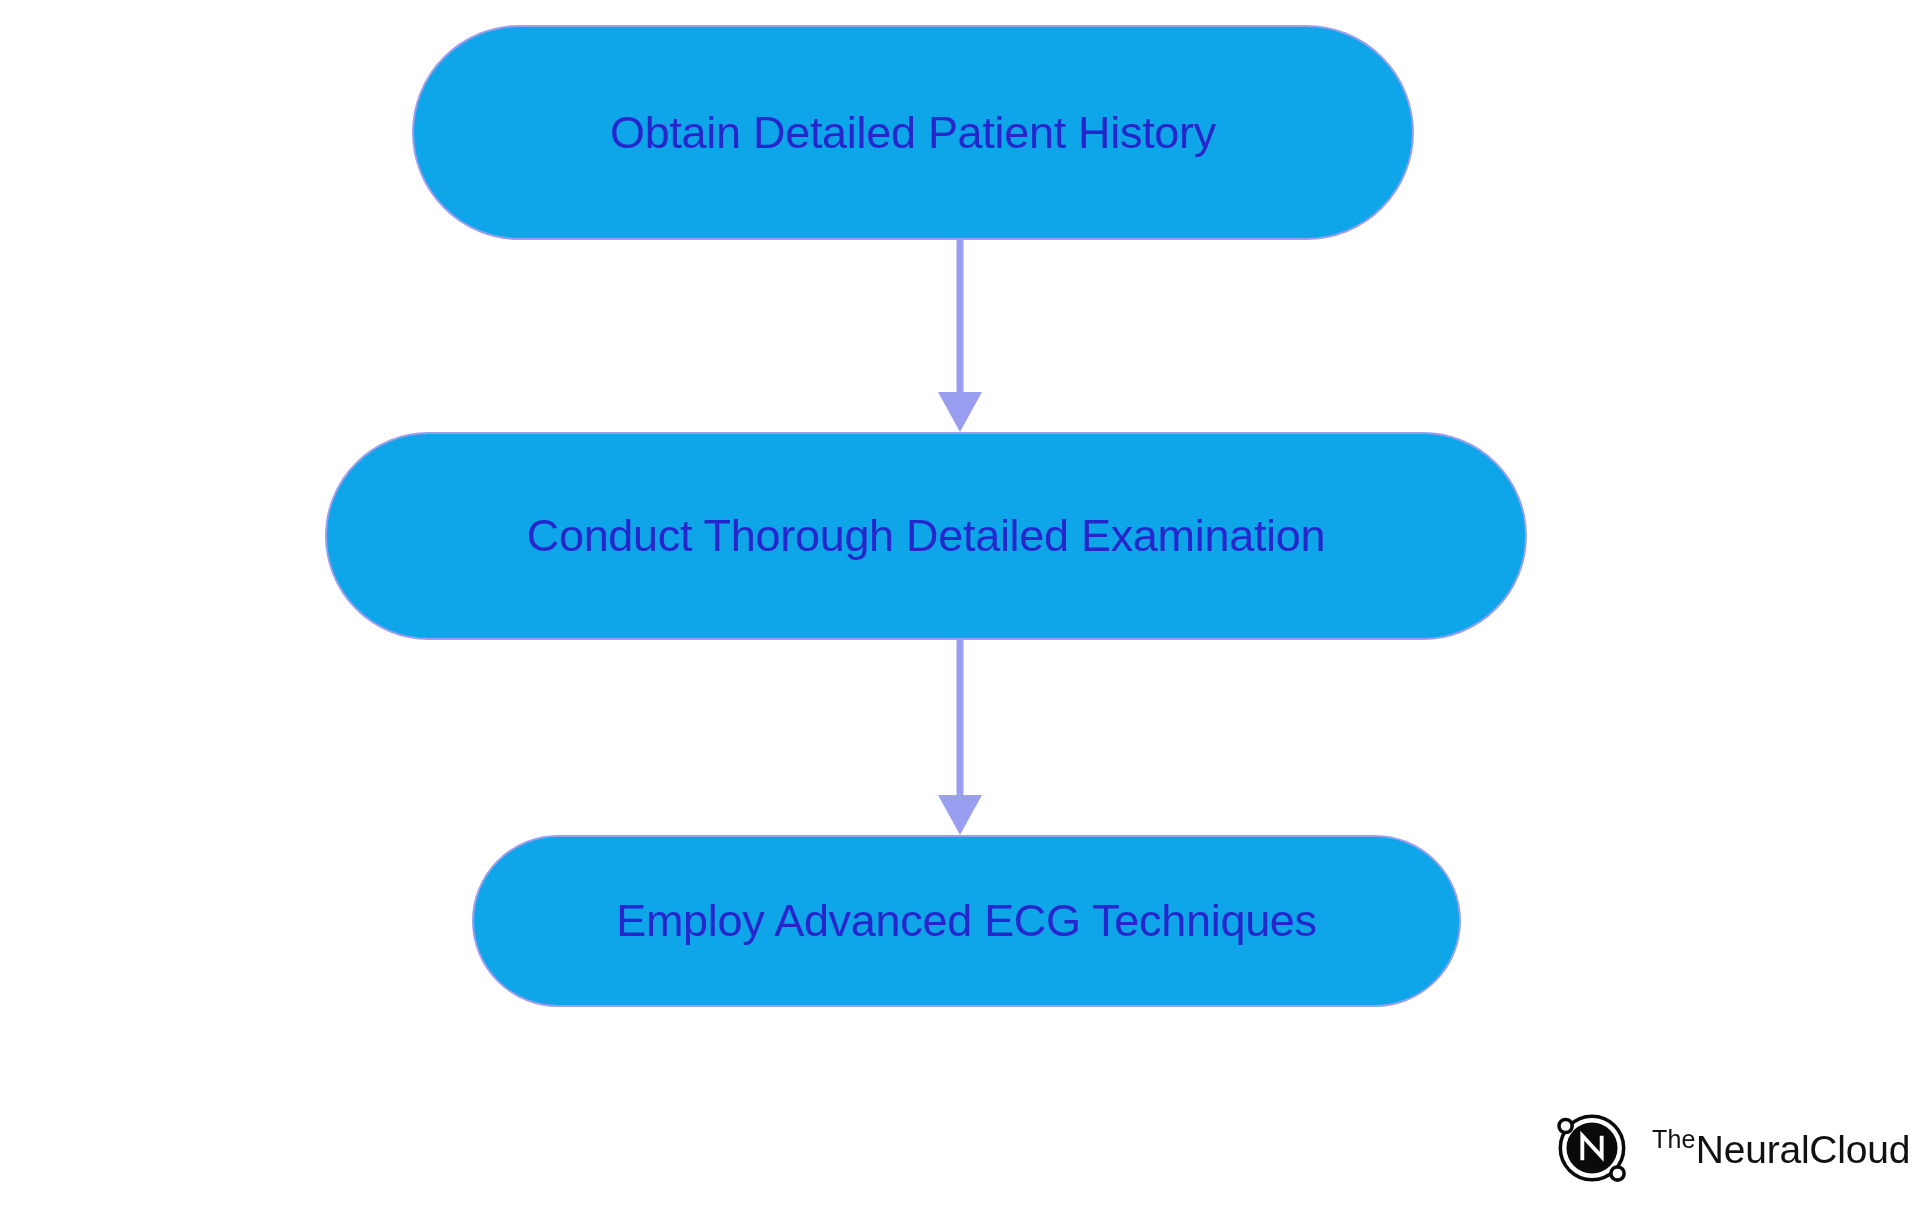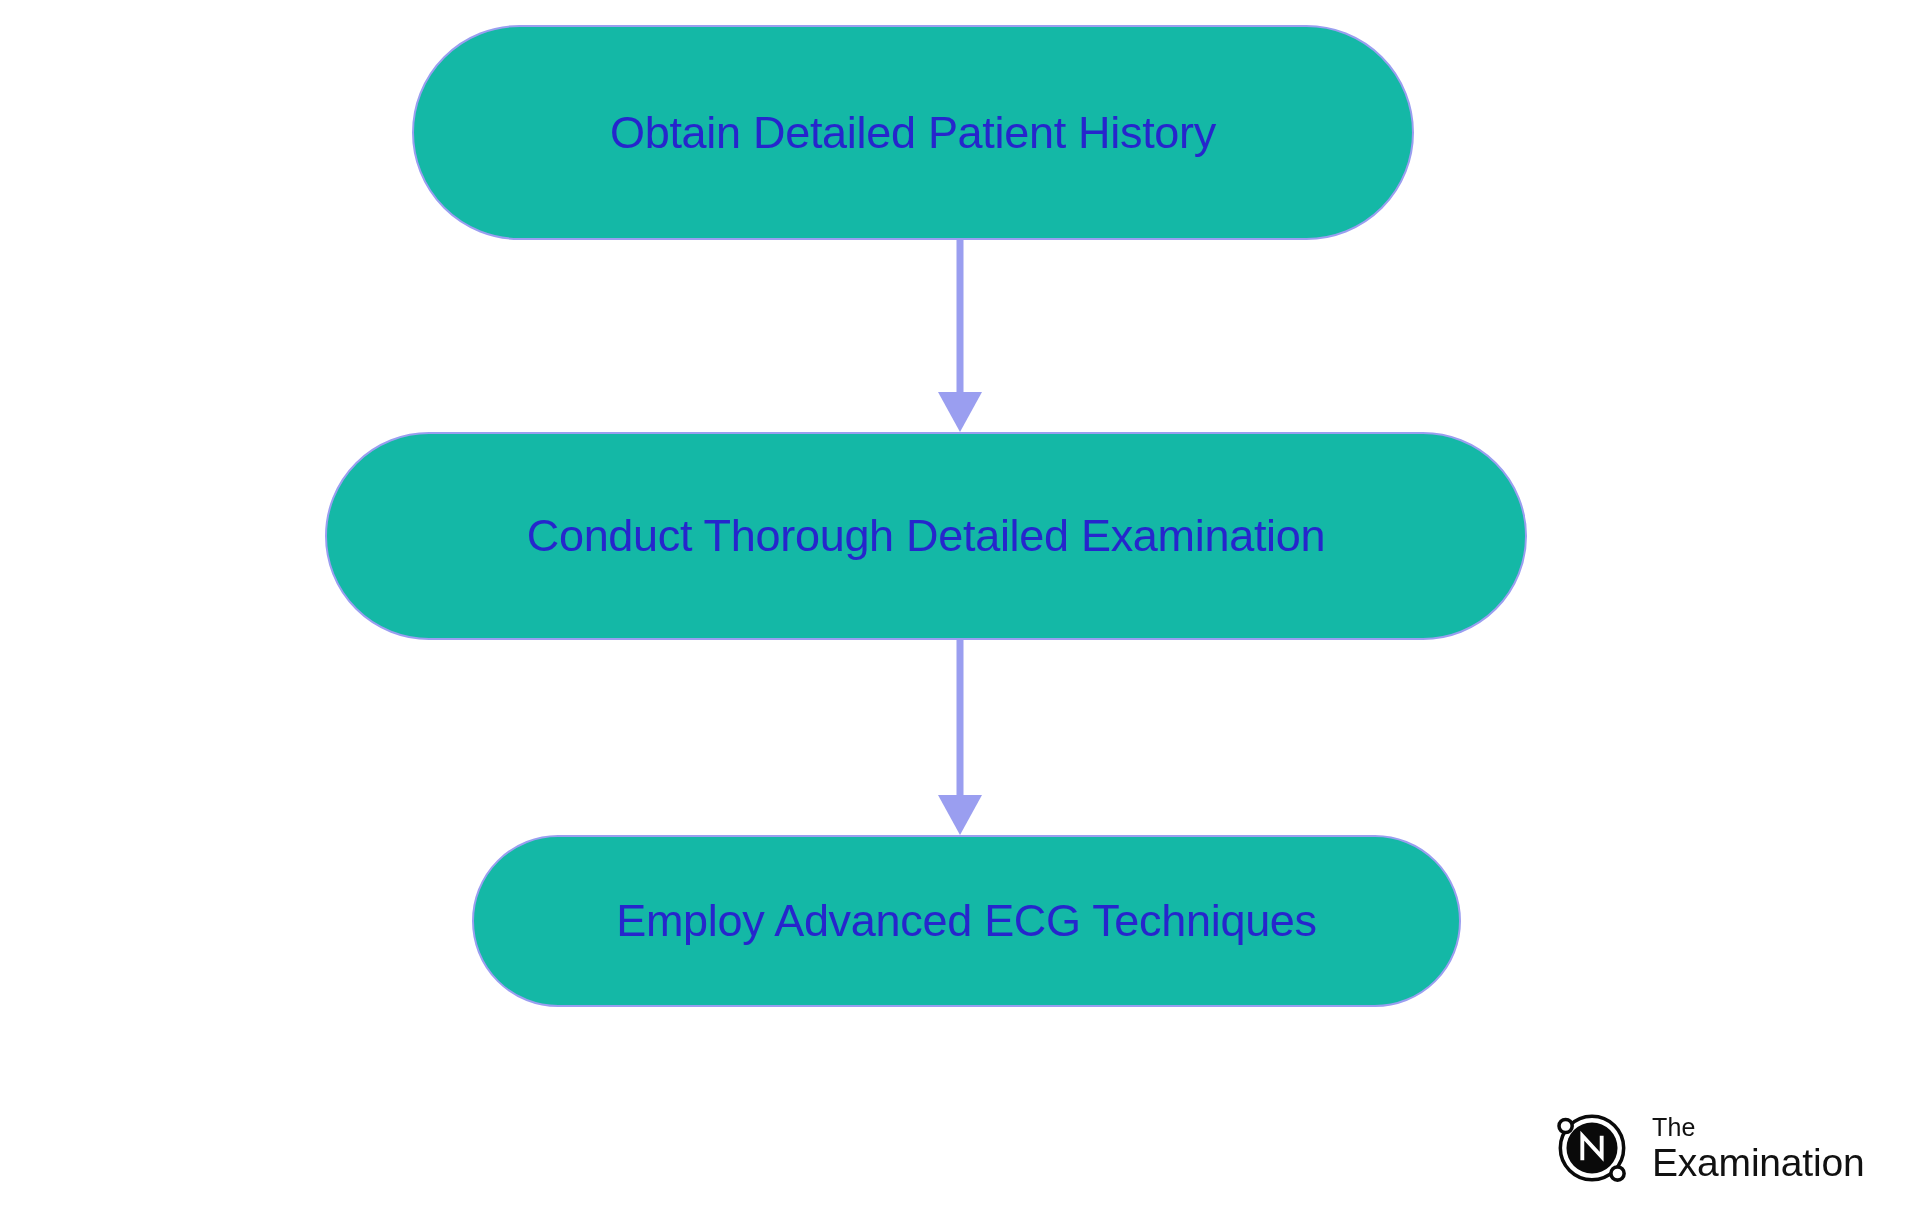--- a/index.html
+++ b/index.html
@@ -14,21 +14,21 @@
   #canvas {
     position: relative;
     width: 1920px;
     height: 1215px;
     background: #ffffff;
     overflow: hidden;
   }
   .flow-node {
     position: absolute;
     box-sizing: border-box;
-    background: #14b8a6;
+    background: #0ea5e9;
     border: 2px solid #9a9ef0;
     border-radius: 999px;
     display: flex;
     align-items: center;
     justify-content: center;
     text-align: left;
   }
   .flow-node-label {
     color: #2626cc;
     font-family: "Liberation Sans", sans-serif;
@@ -62,21 +62,20 @@
     align-items: center;
     gap: 16px;
   }
   #logo-mark {
     flex: 0 0 auto;
     width: 88px;
     height: 88px;
   }
   #logo-text {
     display: flex;
-    flex-direction: column;
     justify-content: center;
     line-height: 1.0;
   }
   #logo-text-the {
     color: #111111;
     font-family: "Liberation Sans", sans-serif;
     font-size: 25px;
     font-weight: 400;
     letter-spacing: 0.2px;
   }
@@ -127,17 +126,17 @@
       <circle cx="50" cy="50" r="29" fill="#0a0a0a"></circle>
 
       <path d="M39 64 L39 36 L61 60 L61 36" fill="none" stroke="#ffffff" stroke-width="4.4" stroke-linecap="butt" stroke-linejoin="miter"></path>
 
       <circle cx="20" cy="25" r="7.5" fill="#ffffff" stroke="#0a0a0a" stroke-width="4"></circle>
 
       <circle cx="79" cy="79" r="7.5" fill="#ffffff" stroke="#0a0a0a" stroke-width="4"></circle>
     </svg>
     <div id="logo-text">
       <span id="logo-text-the">The</span>
-      <span id="logo-text-neuralcloud">Examination</span>
+      <span id="logo-text-neuralcloud">NeuralCloud</span>
     </div>
   </div>
 
 </div>
 
 </body></html>

